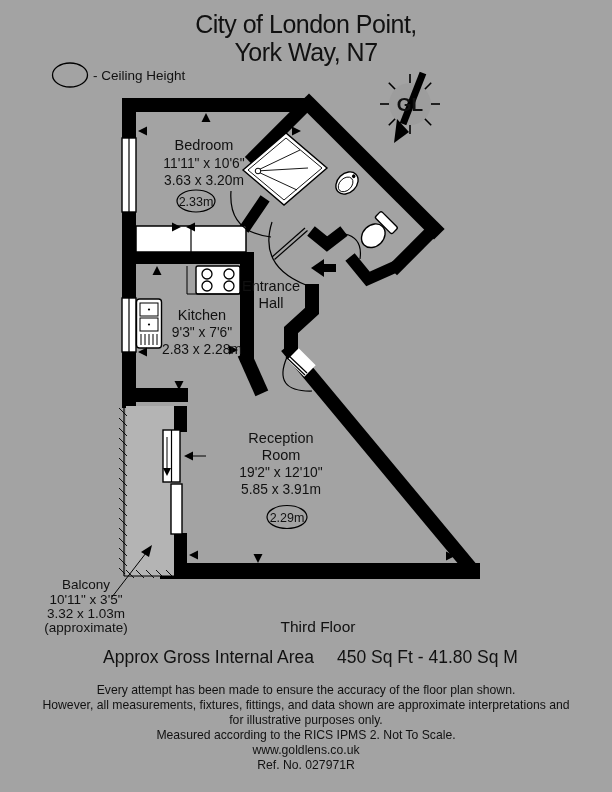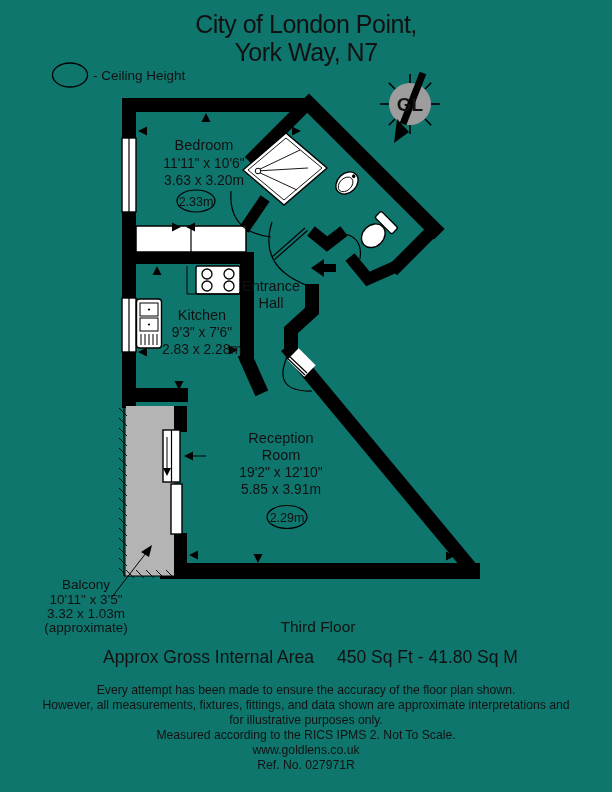--- a/index.html
+++ b/index.html
@@ -1,16 +1,16 @@
 <!DOCTYPE html>
 <html><head>
 <meta charset="utf-8">
 <style>
   html,body{margin:0;padding:0;background:#ffffff;}
-  #page{position:relative;width:612px;height:792px;background:#0f766e;overflow:hidden;
+  #page{position:relative;width:612px;height:792px;background:#a3a3a3;overflow:hidden;
         font-family:"Liberation Sans", sans-serif;}
   svg{position:absolute;left:0;top:0;}
   text{fill:#111;font-family:"Liberation Sans", sans-serif;}
   .t-title{font-size:25px;letter-spacing:-0.5px;}
   .t-room{font-size:14.5px;}
   .t-dim{font-size:13.8px;}
   .t-ell{font-size:12.5px;}
   .t-legend{font-size:13.5px;}
   .t-floor{font-size:15.5px;}
   .t-area{font-size:17.5px;}

